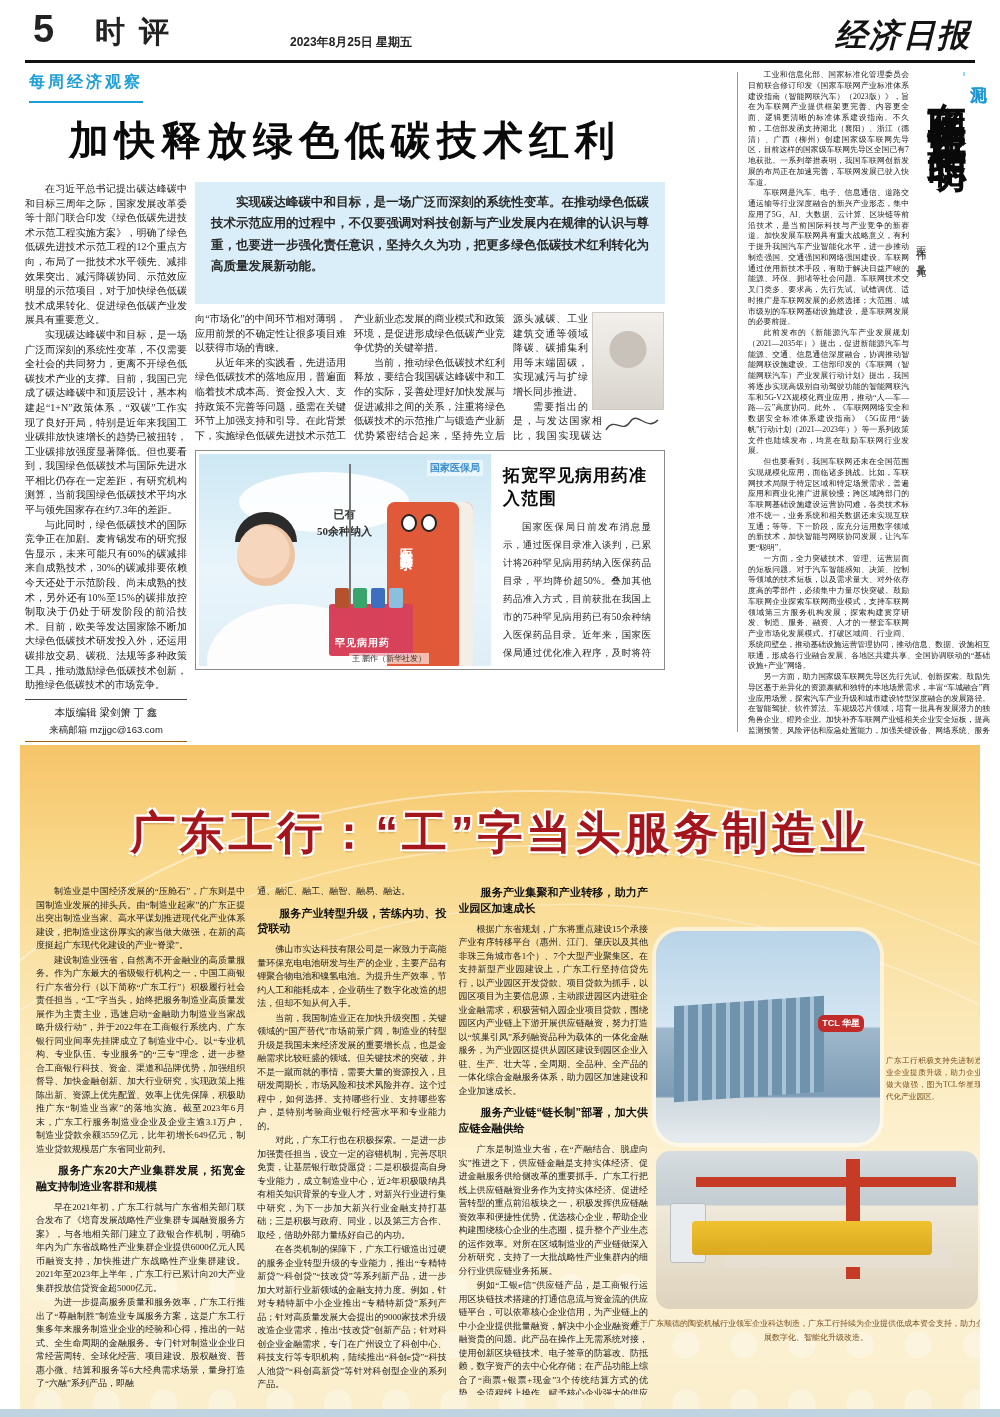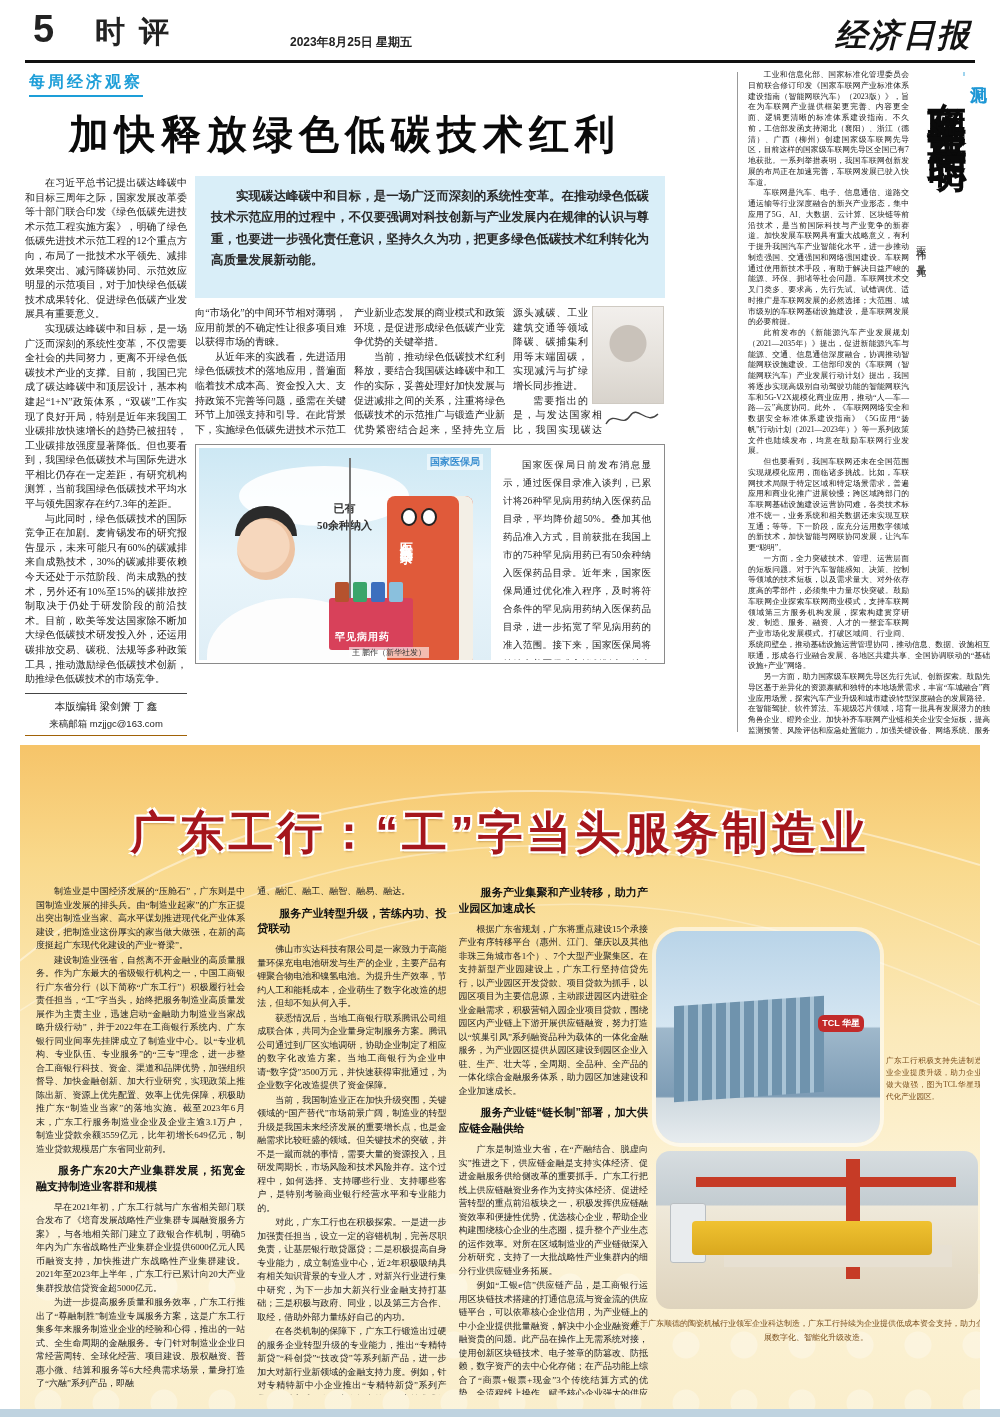--- a/index.html
+++ b/index.html
@@ -5,21 +5,21 @@
   html,body{margin:0;padding:0;background:#fff;}
   body{width:1000px;height:1417px;position:relative;font-family:"Liberation Serif",serif;color:#222;overflow:hidden;}
   
   .header{position:absolute;left:25px;top:12px;width:950px;height:48px;border-bottom:3px solid #111;}
   .pageno{position:absolute;left:8px;top:-4px;font-family:"Liberation Sans",sans-serif;font-size:38px;font-weight:bold;}
   .section{position:absolute;left:70px;top:0px;font-size:30px;font-weight:bold;letter-spacing:14px;}
   .date{position:absolute;left:265px;top:22px;font-size:12px;font-family:"Liberation Sans",sans-serif;font-weight:bold;color:#222;}
   .masthead{position:absolute;right:4px;top:2px;font-size:32px;font-weight:bold;font-style:italic;letter-spacing:2px;color:#141414;}
   
   .main{position:absolute;left:25px;top:72px;width:640px;}
-  .kicker{display:inline-block;font-family:"Liberation Sans",sans-serif;font-size:16px;font-weight:bold;color:#1d9ed8;letter-spacing:3px;border-bottom:2px solid #1d9ed8;padding-bottom:2px;margin-left:4px;}
+  .kicker{display:inline-block;font-family:"Liberation Sans",sans-serif;font-size:16px;font-weight:bold;color:#1d9ed8;letter-spacing:3px;border-bottom:2px solid #1d9ed8;padding-bottom:8px;margin-left:4px;}
   .headline{text-align:center;font-family:"Liberation Sans",sans-serif;font-size:40px;font-weight:bold;letter-spacing:6px;margin:10px 0 14px 0;color:#0a0a0a;}
   .content-row{display:flex;}
   .col1wrap{width:162px;margin-right:8px;display:flex;flex-direction:column;height:560px;}
   .coltext{font-size:10px;line-height:1.46;text-align:justify;overflow:hidden;}
   .coltext p{margin:0;text-indent:2em;}
   .coltext p.cont{text-indent:0;}
   .col1text{height:512px;}
   .rightpart{width:470px;display:flex;flex-direction:column;}
   .highlight{background:#d9eef8;padding:10px 16px;font-size:12.5px;line-height:1.7;text-align:justify;color:#2a2a2a;height:102px;overflow:hidden;}
   .highlight p{margin:0;text-indent:2em;font-weight:bold;}
@@ -163,20 +163,21 @@
           <div class="drugbox">
             <div class="bottle b1"></div>
             <div class="bottle b2"></div>
             <div class="bottle b3"></div>
             <div class="bottle b4"></div>
             <span>罕见病用药</span>
           </div>
           <div class="credit">王 鹏作（新华社发）</div>
         </div>
         <div class="medtext">
+          <div class="medtitle">拓宽罕见病用药准入范围</div>
           <div class="medbody">
             <p>国家医保局日前发布消息显示，通过医保目录准入谈判，已累计将26种罕见病用药纳入医保药品目录，平均降价超50%。叠加其他药品准入方式，目前获批在我国上市的75种罕见病用药已有50余种纳入医保药品目录。近年来，国家医保局通过优化准入程序，及时将符合条件的罕见病用药纳入医保药品目录，进一步拓宽了罕见病用药的准入范围。接下来，国家医保局将持续完善医保准入谈判制度，综合考虑临床需求、医保基金承受能力等因素，将更多符合条件的罕见病用药按程序纳入医保药品目录，进一步提升罕见病用药保障水平。</p>
           </div>
 
         </div>
       </div>
     </div>
   </div>
 </div>
 
@@ -212,21 +213,20 @@
       <p>制造业是中国经济发展的“压舱石”，广东则是中国制造业发展的排头兵。由“制造业起家”的广东正提出突出制造业当家、高水平谋划推进现代化产业体系建设，把制造业这份厚实的家当做大做强，在新的高度挺起广东现代化建设的产业“脊梁”。</p>
       <p>建设制造业强省，自然离不开金融业的高质量服务。作为广东最大的省级银行机构之一，中国工商银行广东省分行（以下简称“广东工行”）积极履行社会责任担当，“工”字当头，始终把服务制造业高质量发展作为主责主业，迅速启动“金融助力制造业当家战略升级行动”，并于2022年在工商银行系统内、广东银行同业间率先挂牌成立了制造业中心。以“专业机构、专业队伍、专业服务”的“三专”理念，进一步整合工商银行科技、资金、渠道和品牌优势，加强组织督导、加快金融创新、加大行业研究，实现政策上推陈出新、资源上优先配置、效率上优先保障，积极助推广东“制造业当家”的落地实施。截至2023年6月末，广东工行服务制造业企业及企业主逾3.1万户，制造业贷款余额3559亿元，比年初增长649亿元，制造业贷款规模居广东省同业前列。</p>
       <div class="adsub">服务广东20大产业集群发展，拓宽金融支持制造业客群和规模</div>
       <p>早在2021年初，广东工行就与广东省相关部门联合发布了《培育发展战略性产业集群专属融资服务方案》，与各地相关部门建立了政银合作机制，明确5年内为广东省战略性产业集群企业提供6000亿元人民币融资支持，加快推进广东战略性产业集群建设。2021年至2023年上半年，广东工行已累计向20大产业集群投放信贷资金超5000亿元。</p>
       <p>为进一步提高服务质量和服务效率，广东工行推出了“尊融制胜”制造业专属服务方案，这是广东工行集多年来服务制造业企业的经验和心得，推出的一站式、全生命周期的金融服务。专门针对制造业企业日常经营周转、全球化经营、项目建设、股权融资、普惠小微、结算和服务等6大经典需求场景，量身打造了“六融”系列产品，即融</p>
     </div>
     <div class="adcol w2">
       <p class="cont">通、融汇、融工、融智、融易、融达。</p>
       <div class="adsub">服务产业转型升级，苦练内功、投贷联动</div>
       <p>佛山市实达科技有限公司是一家致力于高能量环保充电电池研发与生产的企业，主要产品有锂聚合物电池和镍氢电池。为提升生产效率，节约人工和能耗成本，企业萌生了数字化改造的想法，但却不知从何入手。</p>
-      <p>获悉情况后，当地工商银行联系腾讯公司组成联合体，共同为企业量身定制服务方案。腾讯公司通过到厂区实地调研，协助企业制定了相应的数字化改造方案。当地工商银行为企业申请“数字贷”3500万元，并快速获得审批通过，为企业数字化改造提供了资金保障。</p>
       <p>当前，我国制造业正在加快升级突围，关键领域的“国产替代”市场前景广阔，制造业的转型升级是我国未来经济发展的重要增长点，也是金融需求比较旺盛的领域。但关键技术的突破，并不是一蹴而就的事情，需要大量的资源投入，且研发周期长，市场风险和技术风险并存。这个过程中，如何选择、支持哪些行业、支持哪些客户，是特别考验商业银行经营水平和专业能力的。</p>
       <p>对此，广东工行也在积极探索。一是进一步加强责任担当，设立一定的容错机制，完善尽职免责，让基层银行敢贷愿贷；二是积极提高自身专业能力，成立制造业中心，近2年积极吸纳具有相关知识背景的专业人才，对新兴行业进行集中研究，为下一步加大新兴行业金融支持打基础；三是积极与政府、同业，以及第三方合作、取经，借助外部力量练好自己的内功。</p>
       <p>在各类机制的保障下，广东工行锻造出过硬的服务企业转型升级的专业能力，推出“专精特新贷”“科创贷”“技改贷”等系列新产品，进一步加大对新行业新领域的金融支持力度。例如，针对专精特新中小企业推出“专精特新贷”系列产品；针对高质量发展大会提出的9000家技术升级改造企业需求，推出“技改贷”创新产品；针对科创企业金融需求，专门在广州设立了科创中心、科技支行等专职机构，陆续推出“科创e贷”“科技人池贷”“科创高新贷”等针对科创型企业的系列产品。</p>
     </div>
     <div class="adcol w3">
       <div class="adsub" style="margin-top:0;">服务产业集聚和产业转移，助力产业园区加速成长</div>
       <p>根据广东省规划，广东将重点建设15个承接产业有序转移平台（惠州、江门、肇庆以及其他非珠三角城市各1个）、7个大型产业聚集区。在支持新型产业园建设上，广东工行坚持信贷先行，以产业园区开发贷款、项目贷款为抓手，以园区项目为主要信息源，主动跟进园区内进驻企业金融需求，积极营销入园企业项目贷款，围绕园区内产业链上下游开展供应链融资，努力打造以“筑巢引凤”系列融资品种为载体的一体化金融服务，为产业园区提供从园区建设到园区企业入驻、生产、壮大等，全周期、全品种、全产品的一体化综合金融服务体系，助力园区加速建设和企业加速成长。</p>
       <div class="adsub">服务产业链“链长制”部署，加大供应链金融供给</div>
       <p>广东是制造业大省，在“产融结合、脱虚向实”推进之下，供应链金融是支持实体经济、促进金融服务供给侧改革的重要抓手。广东工行把线上供应链融资业务作为支持实体经济、促进经营转型的重点前沿板块之一，积极发挥供应链融资效率和便捷性优势，优选核心企业，帮助企业构建围绕核心企业的生态圈，提升整个产业生态的运作效率。对所在区域制造业的产业链做深入分析研究，支持了一大批战略性产业集群内的细分行业供应链业务拓展。</p>
       <p>例如“工银e信”供应链产品，是工商银行运用区块链技术搭建的打通信息流与资金流的供应链平台，可以依靠核心企业信用，为产业链上的中小企业提供批量融资，解决中小企业融资难、融资贵的问题。此产品在操作上无需系统对接，使用创新区块链技术、电子签章的防篡改、防抵赖，数字资产的去中心化存储；在产品功能上综合了“商票+银票+现金”3个传统结算方式的优势，全流程线上操作，赋予核心企业强大的供应链物流和资金流管理能力。</p>

